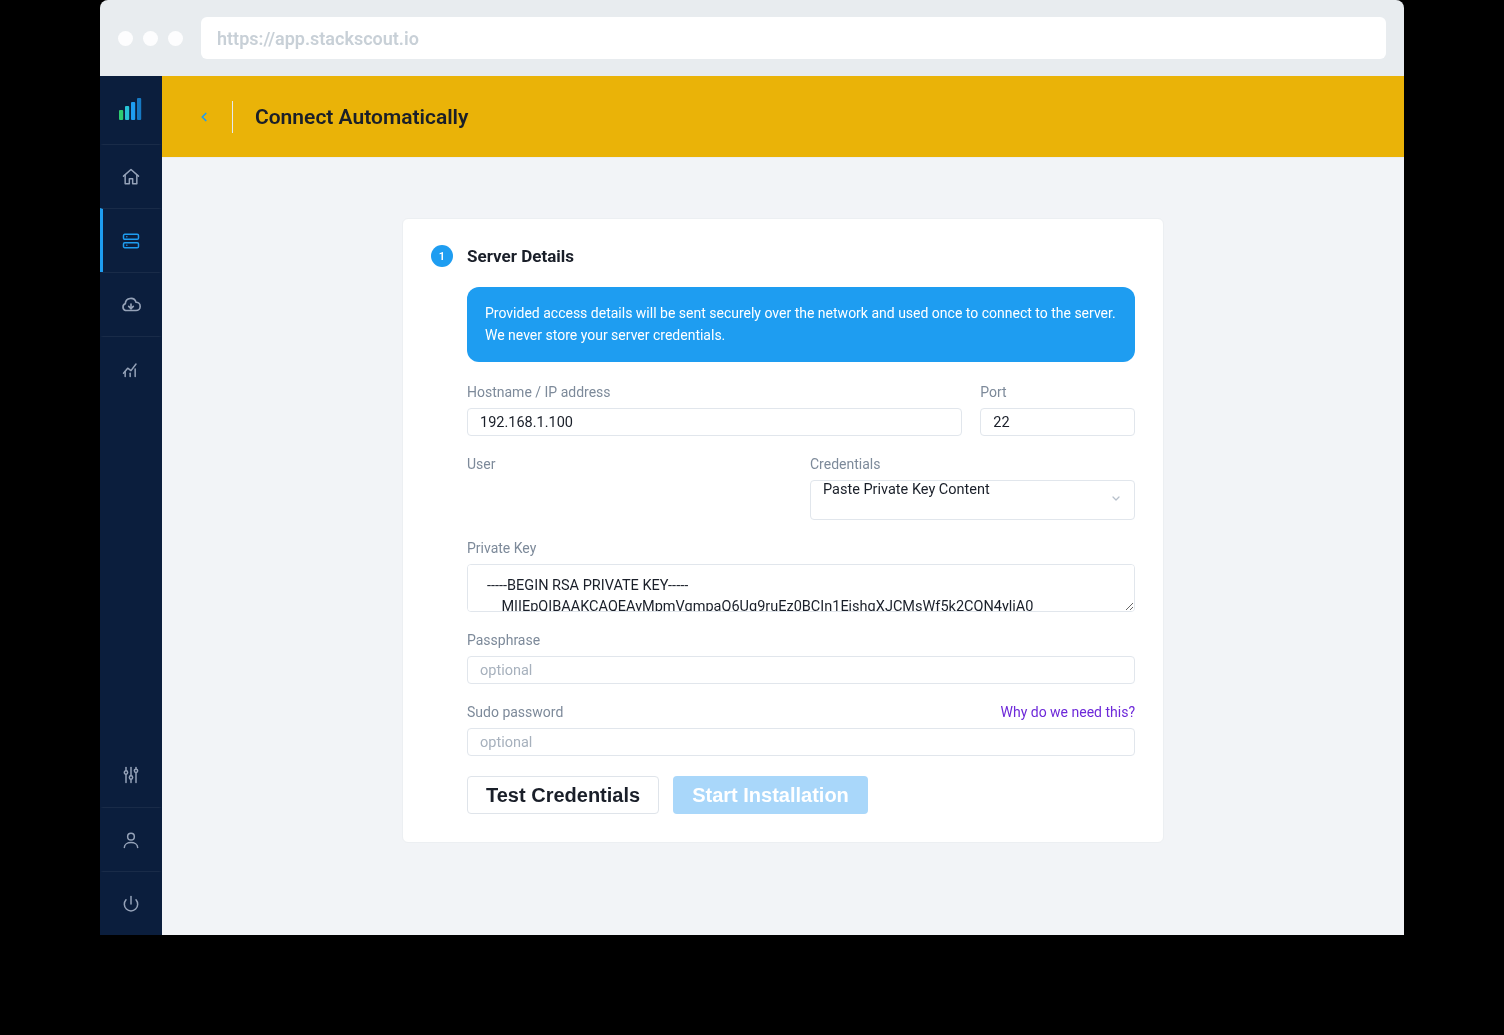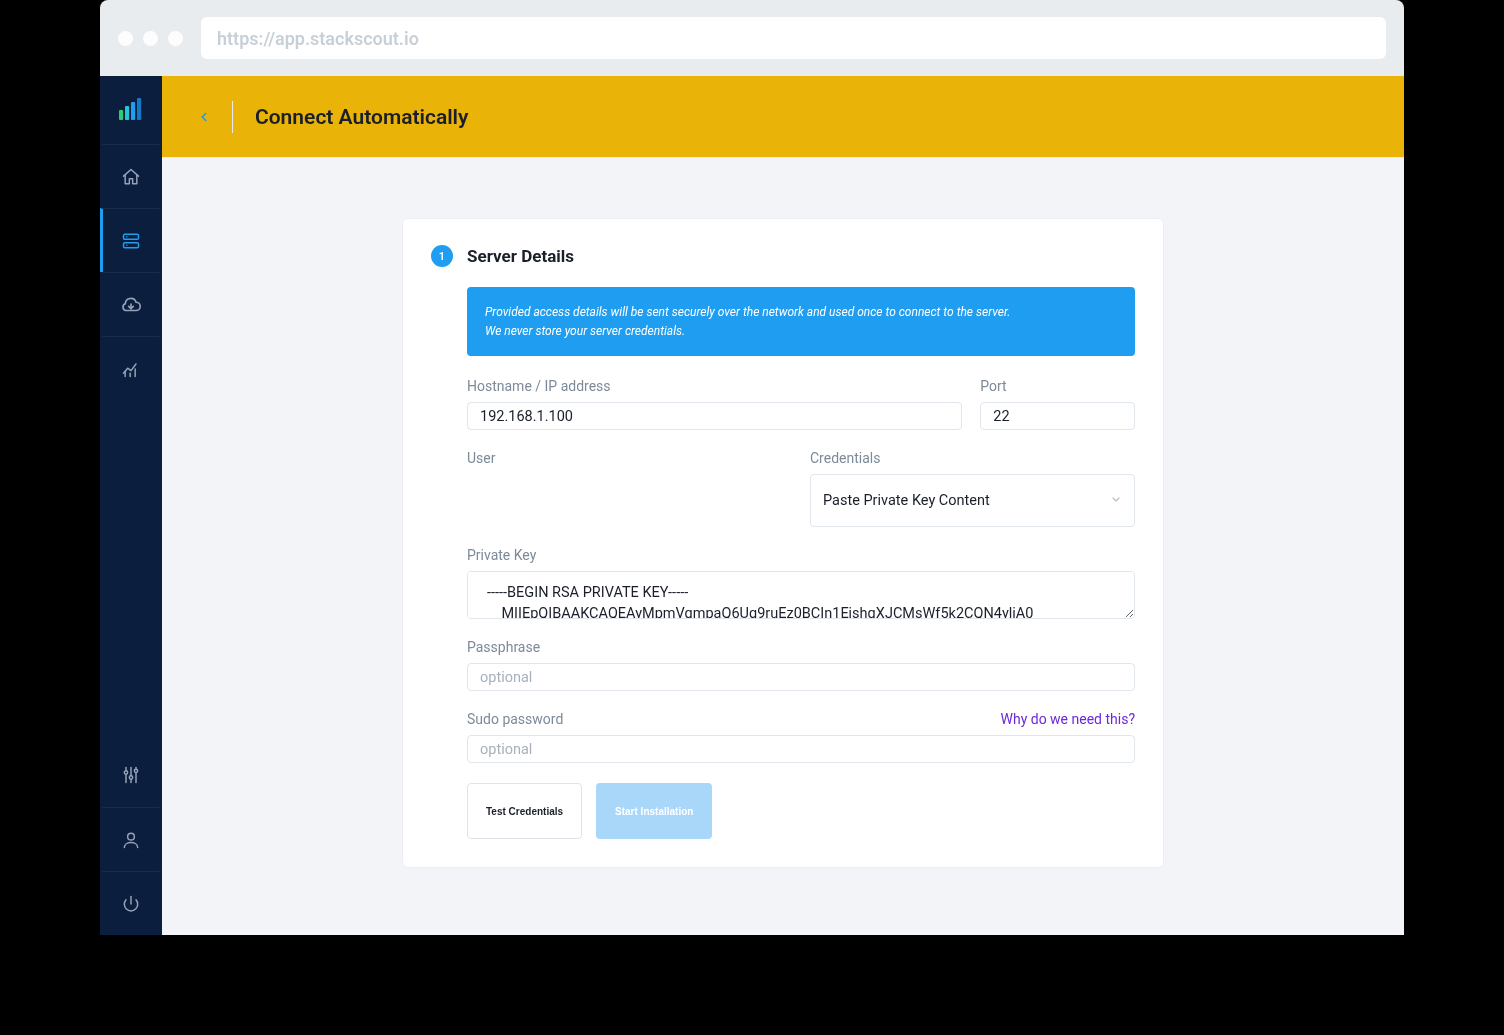--- a/index.html
+++ b/index.html
@@ -98,27 +98,26 @@
     width: 22px; height: 22px; border-radius: 50%;
     background: #1e9df1; color: #fff;
     font-size: 11px; font-weight: 600;
     display: flex; align-items: center; justify-content: center;
   }
   .card-title { font-size: 17px; font-weight: 700; color: #1a1f29; }
 
   .info-banner {
     background: #1e9df1;
     color: #ffffff;
-    border-radius: 4px;
+    border-radius: 12px;
     padding: 16px 18px;
-    font-size: 12px;
+    font-size: 14px;
     line-height: 1.55;
     margin-left: 36px;
     margin-bottom: 22px;
-    font-style: italic;
   }
 
   .form { margin-left: 36px; }
   .row { display: flex; gap: 18px; margin-bottom: 20px; }
   .field { display: flex; flex-direction: column; gap: 8px; }
   .field.grow { flex: 1; }
   .label-row { display: flex; justify-content: space-between; align-items: baseline; }
   .label { font-size: 14px; color: #7d8a9a; }
   .hint-link { font-size: 14px; color: #6d28d9; cursor: pointer; }
   .input, .select, .textarea {
@@ -126,36 +125,36 @@
     border: 1px solid #e1e6ec;
     border-radius: 4px;
     background: #fff;
     font-size: 14.5px;
     color: #1a1f29;
     font-family: inherit;
   }
   .input { height: 28px; padding: 0 12px; }
   .input::placeholder, .textarea::placeholder { color: #a7b1bd; }
   .select {
-    height: 53px; padding: 0 36px 0 12px;
-    display: flex; align-items: center;
+    height: 40px; padding: 0 36px 0 12px;
+    display: flex; 
     position: relative; cursor: pointer;
     color: #1a1f29;
   }
   .select .caret {
     position: absolute; right: 12px; top: 50%; transform: translateY(-50%);
     color: #b7c0cb;
   }
   .textarea { height: 48px; padding: 10px 19px; resize: vertical; line-height: 1.45; }
 
   .actions { display: flex; gap: 14px; margin-left: 36px; margin-top: 6px; }
   .btn {
-    height: 56px; padding: 0 18px;
+    height: 38px; padding: 0 18px;
     border-radius: 4px;
-    font-size: 10px; font-weight: 600;
+    font-size: 20px; font-weight: 600;
     display: inline-flex; align-items: center; justify-content: center;
     cursor: pointer; border: 1px solid transparent;
   }
   .btn-secondary { background: #fff; border-color: #dfe4ea; color: #1a1f29; }
   .btn-primary-disabled { background: #a9d7fa; color: #ffffff; cursor: not-allowed; }
 </style>
 </head>
 <body>
 
 <div class="browser-frame">

